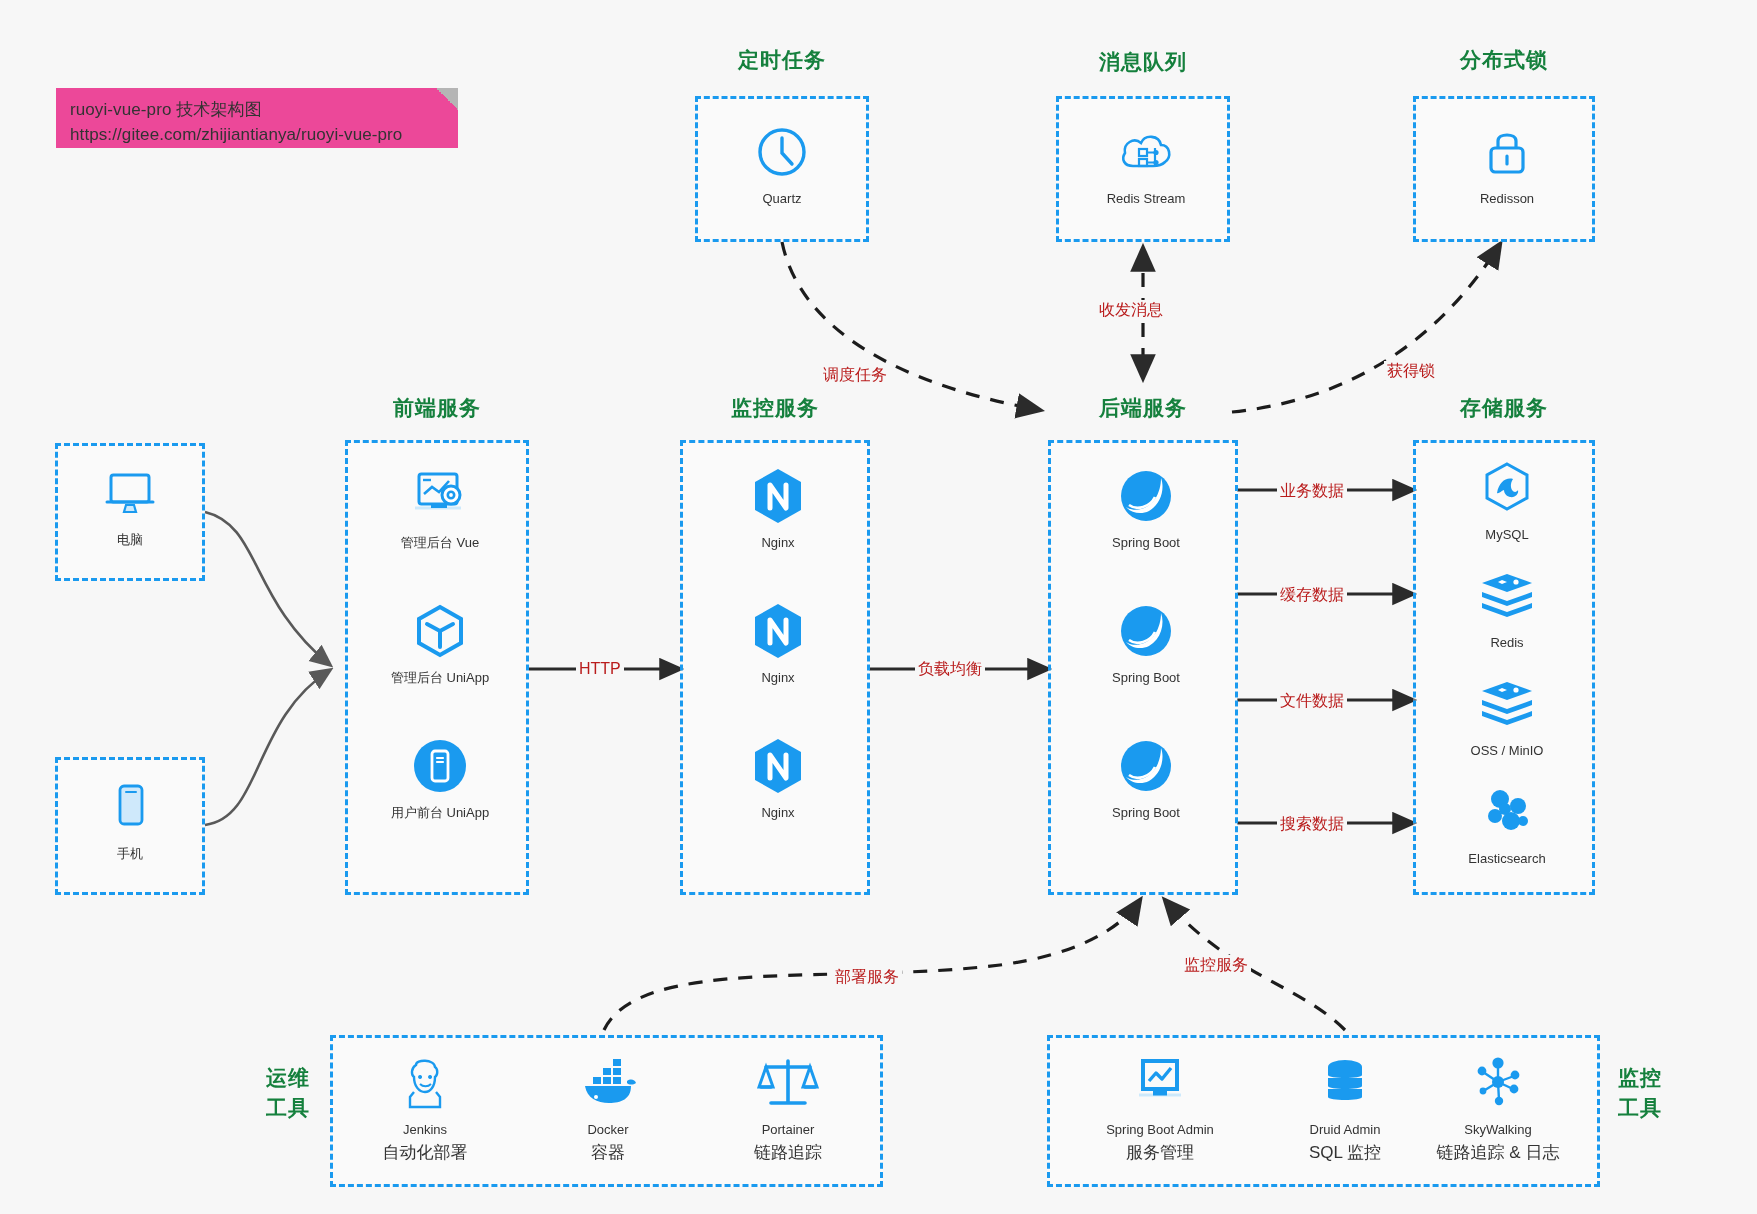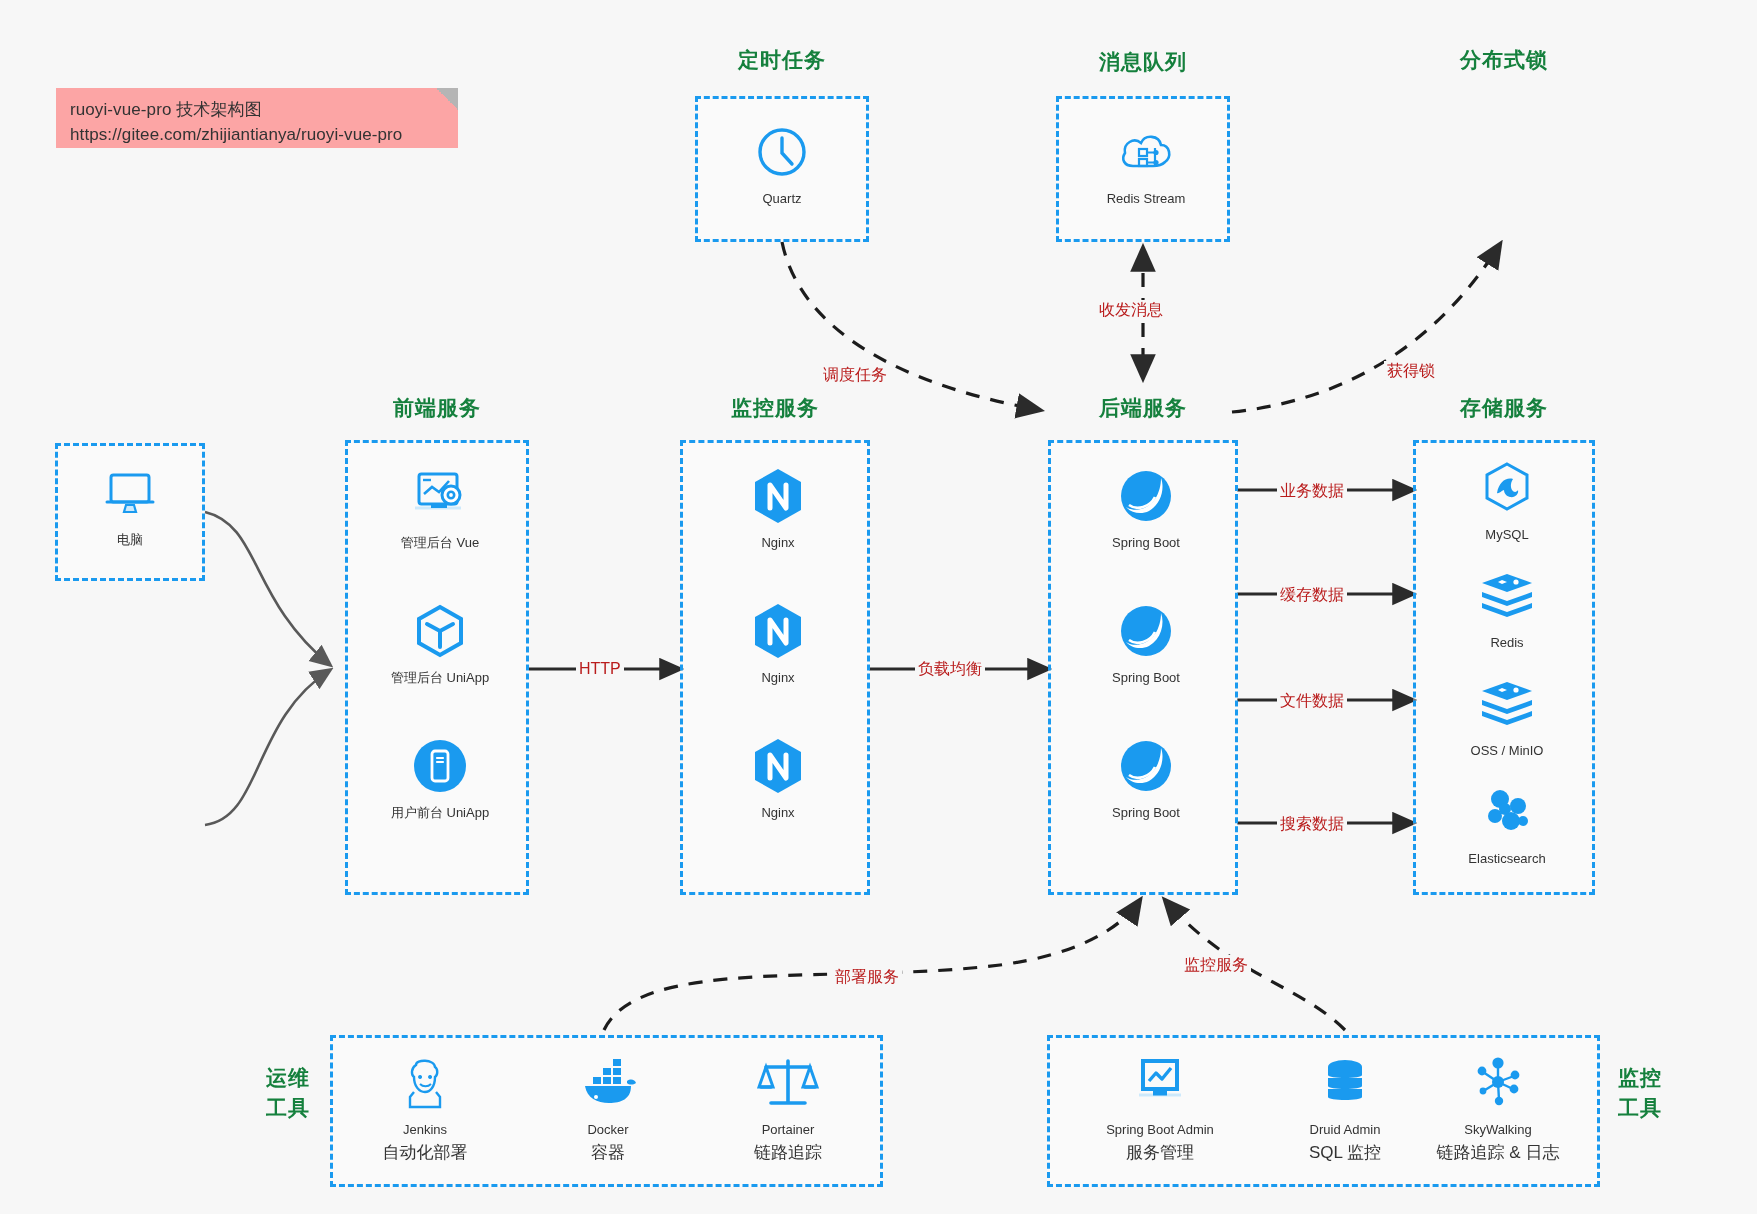--- a/index.html
+++ b/index.html
@@ -9,21 +9,21 @@
     font-family: "Liberation Sans", "DejaVu Sans", sans-serif;
     overflow: hidden;
     position: relative;
   }
   #canvas { position: absolute; inset: 0; }
   svg.edges { position: absolute; left:0; top:0; width:1757px; height:1214px; pointer-events:none; }
 
   
   .note {
     position: absolute; left: 56px; top: 88px; width: 402px; height: 60px;
-    background: #fca5a5; padding: 9px 12px 0 14px;
+    background: #ec4899; padding: 9px 12px 0 14px;
     font-size: 17px; color: #333; line-height: 25px; letter-spacing: .1px;
   }
   .note .fold {
     position:absolute; right:0; top:0; width:22px; height:22px;
     background: linear-gradient(225deg,#b5b5b5 0%, #b5b5b5 50%, transparent 50%);
   }
 
   
   .gtitle {
     position: absolute; color: #15803d; font-weight: bold; font-size: 21px;
@@ -123,34 +123,57 @@
           <path d="M30 26.5 L38 26.5 M30 36.5 L38 36.5 M38 22 L38 41" stroke="#1a9aef" stroke-width="2.2" fill="none"></path>
           <circle cx="39" cy="26.5" r="2.6" fill="#1a9aef"></circle>
             <circle cx="39" cy="36.5" r="2.6" fill="#1a9aef"></circle>
         </svg>
       </div>
       <div class="lbl">Redis Stream</div>
     </div>
   </div>
 
   <div class="gtitle" style="left:1413px; top:46px; width:182px;">分布式锁</div>
+  <div class="box" style="left:1413px; top:96px; width:182px; height:146px;">
+    <div class="node" style="left:16px; top:22px;">
+      <div class="ico">
+        <svg width="52" height="56" viewBox="0 0 52 56">
+          <rect x="10" y="24" width="32" height="24" rx="4" fill="none" stroke="#1a9aef" stroke-width="3.2"></rect>
+          <path d="M17 24 L17 17 C17 9 35 9 35 17 L35 24" fill="none" stroke="#1a9aef" stroke-width="3.2"></path>
+          <path d="M26 32 L26 40" stroke="#1a9aef" stroke-width="3.2" stroke-linecap="round"></path>
+        </svg>
+      </div>
+      <div class="lbl">Redisson</div>
+    </div>
+  </div>
 
   <div class="box" style="left:55px; top:443px; width:150px; height:138px;">
     <div class="node" style="left:-3px; top:16px;">
       <div class="ico">
         <svg width="58" height="52" viewBox="0 0 58 52">
           <rect x="10" y="8" width="38" height="27" rx="2.5" fill="none" stroke="#1a9aef" stroke-width="3"></rect>
           <path d="M6 35 L52 35" stroke="#1a9aef" stroke-width="3" stroke-linecap="round"></path>
           <path d="M25 38 L33 38 L35 45 L23 45 Z" fill="#cde9fb" stroke="#1a9aef" stroke-width="2.2"></path>
         </svg>
       </div>
       <div class="lbl">电脑</div>
     </div>
   </div>
 
+  <div class="box" style="left:55px; top:757px; width:150px; height:138px;">
+    <div class="node" style="left:-3px; top:16px;">
+      <div class="ico">
+        <svg width="44" height="52" viewBox="0 0 44 52">
+          <rect x="12" y="5" width="22" height="38" rx="4" fill="#cfe9fb" stroke="#1a9aef" stroke-width="2.8"></rect>
+          <path d="M18 11 L28 11" stroke="#1a9aef" stroke-width="2" stroke-linecap="round"></path>
+        </svg>
+      </div>
+      <div class="lbl">手机</div>
+    </div>
+  </div>
 
   <div class="gtitle" style="left:345px; top:394px; width:184px;">前端服务</div>
   <div class="box" style="left:345px; top:440px; width:184px; height:455px;">
     <div class="node" style="left:17px; top:22px;">
       <div class="ico">
         <svg width="62" height="56" viewBox="0 0 62 56">
           <rect x="10" y="6" width="38" height="30" rx="2.5" fill="none" stroke="#1a9aef" stroke-width="3"></rect>
           <path d="M15 26 L23 19 L30 24 L40 13" fill="none" stroke="#1a9aef" stroke-width="2.6"></path>
           <path d="M14 12 L22 12" stroke="#1a9aef" stroke-width="2.4"></path>
           <path d="M6 40 L52 40" stroke="#cde9fb" stroke-width="3"></path>

